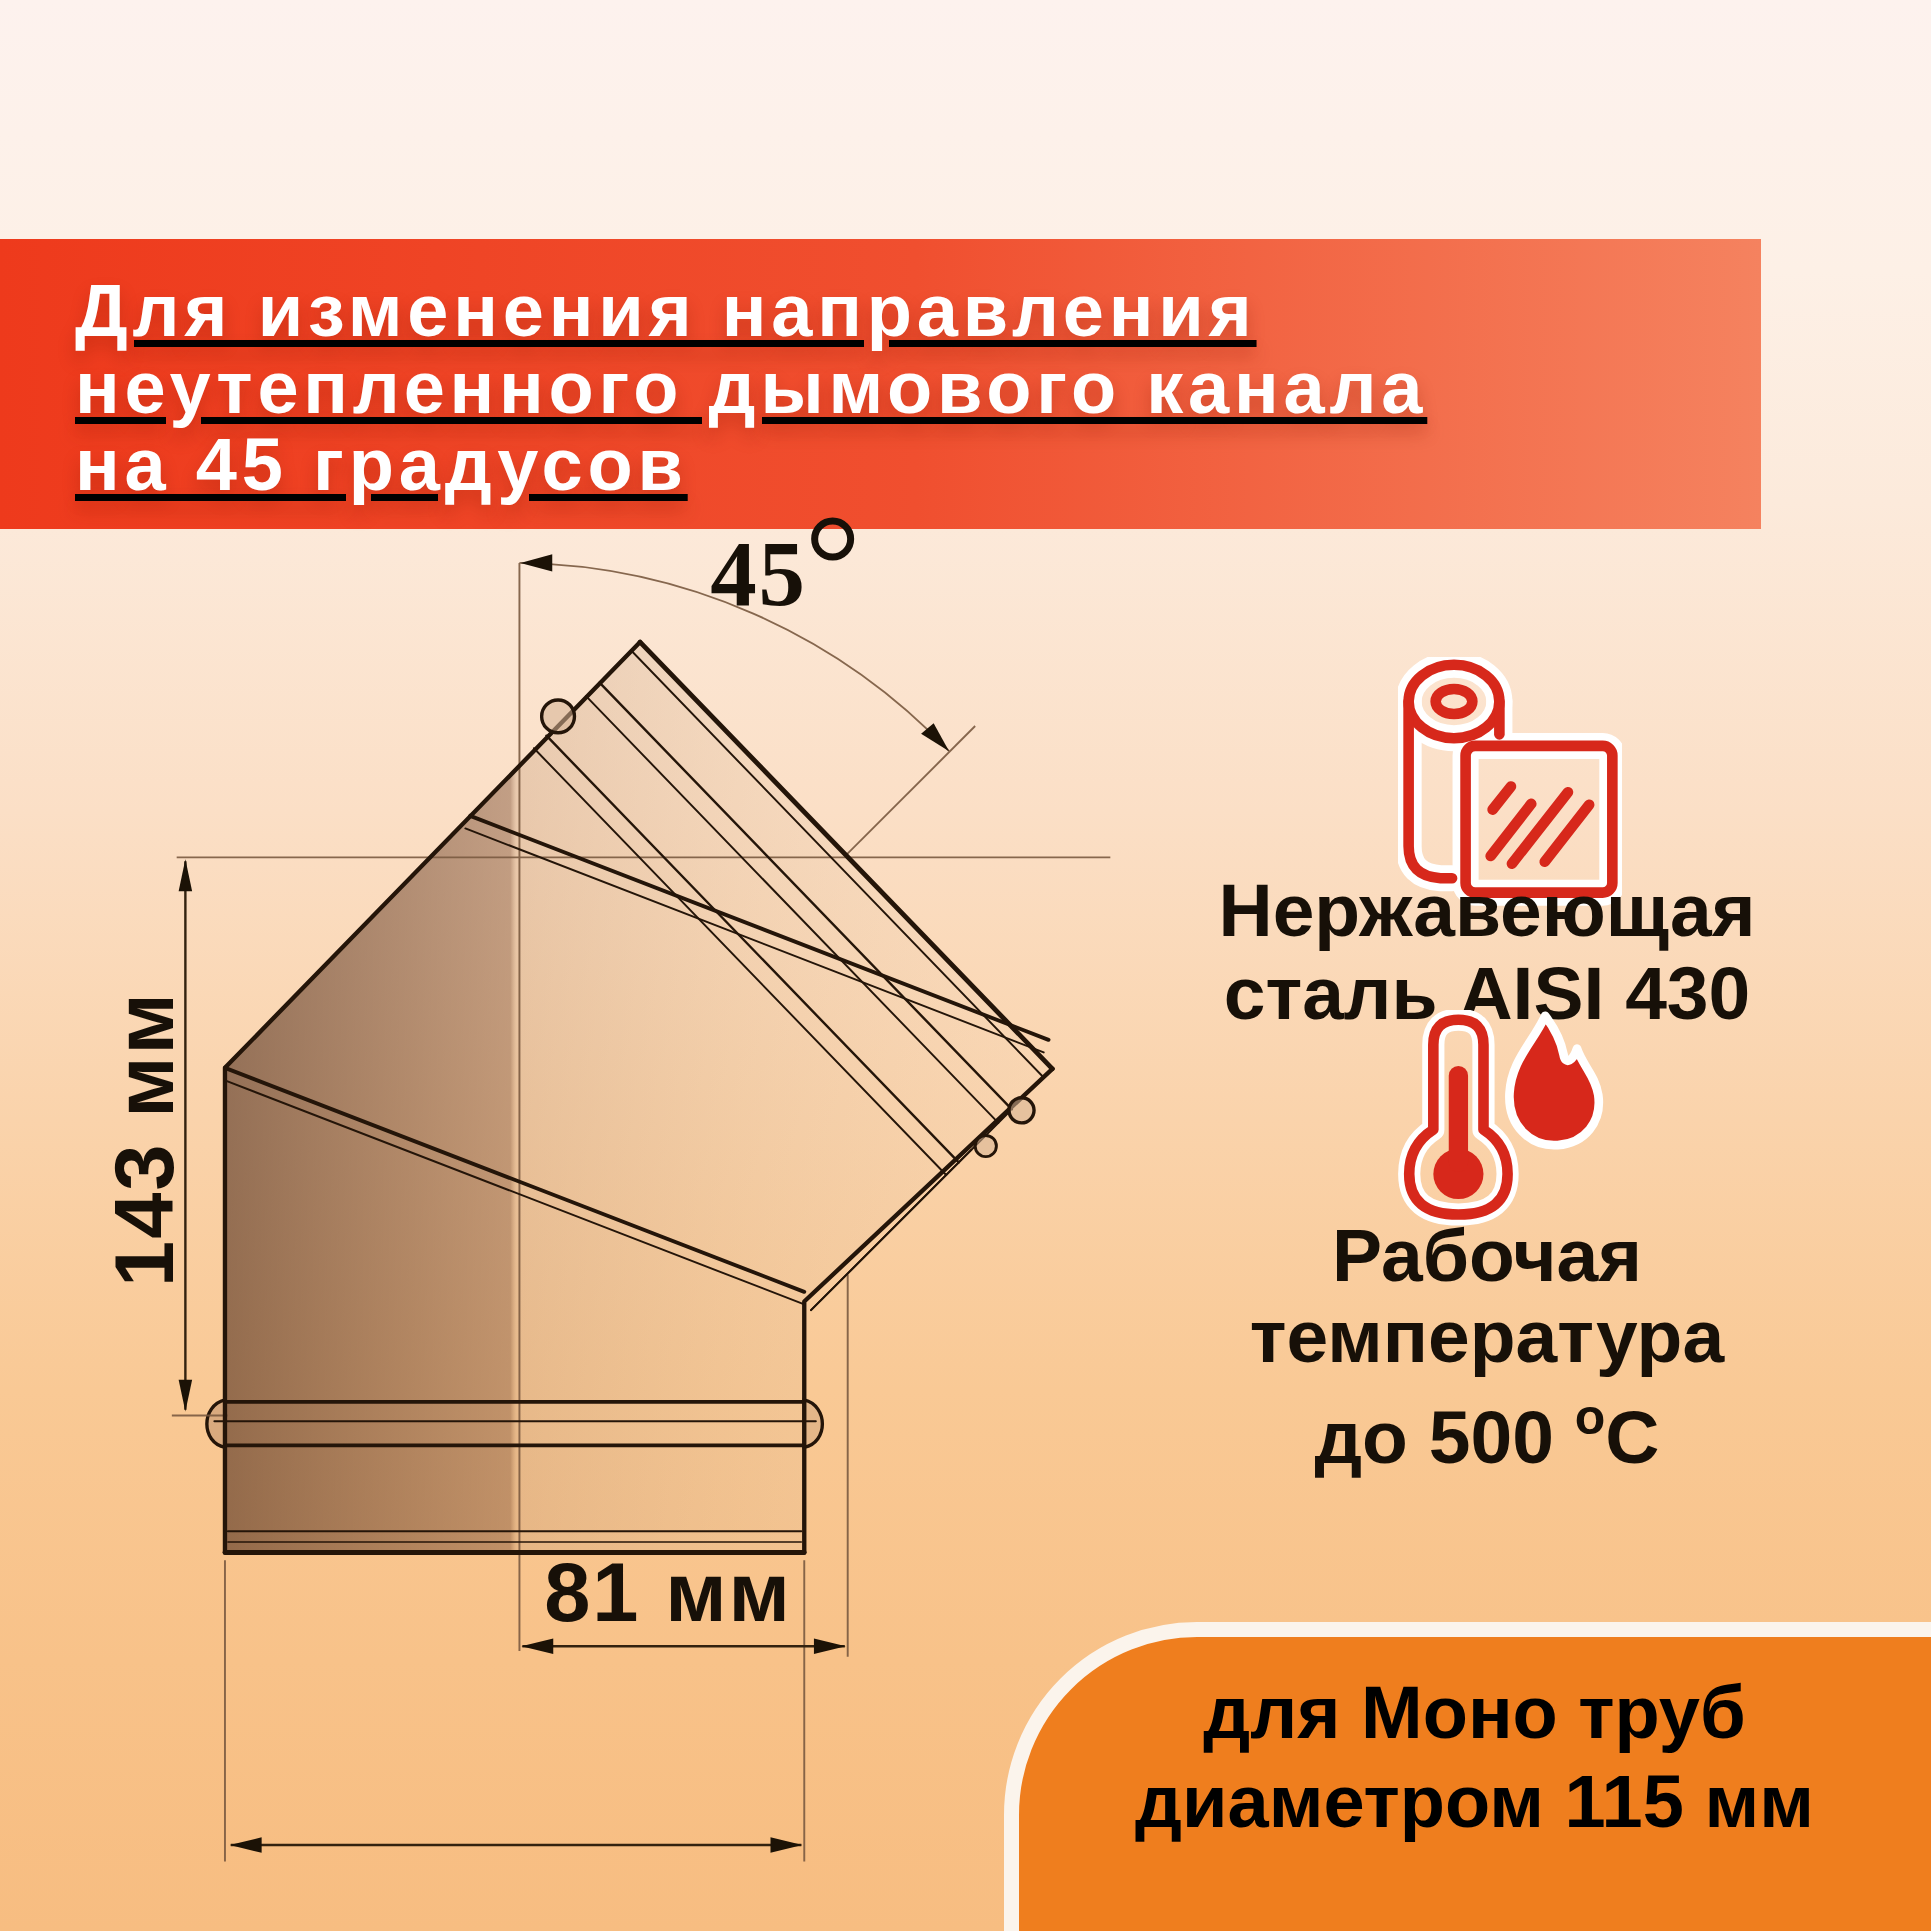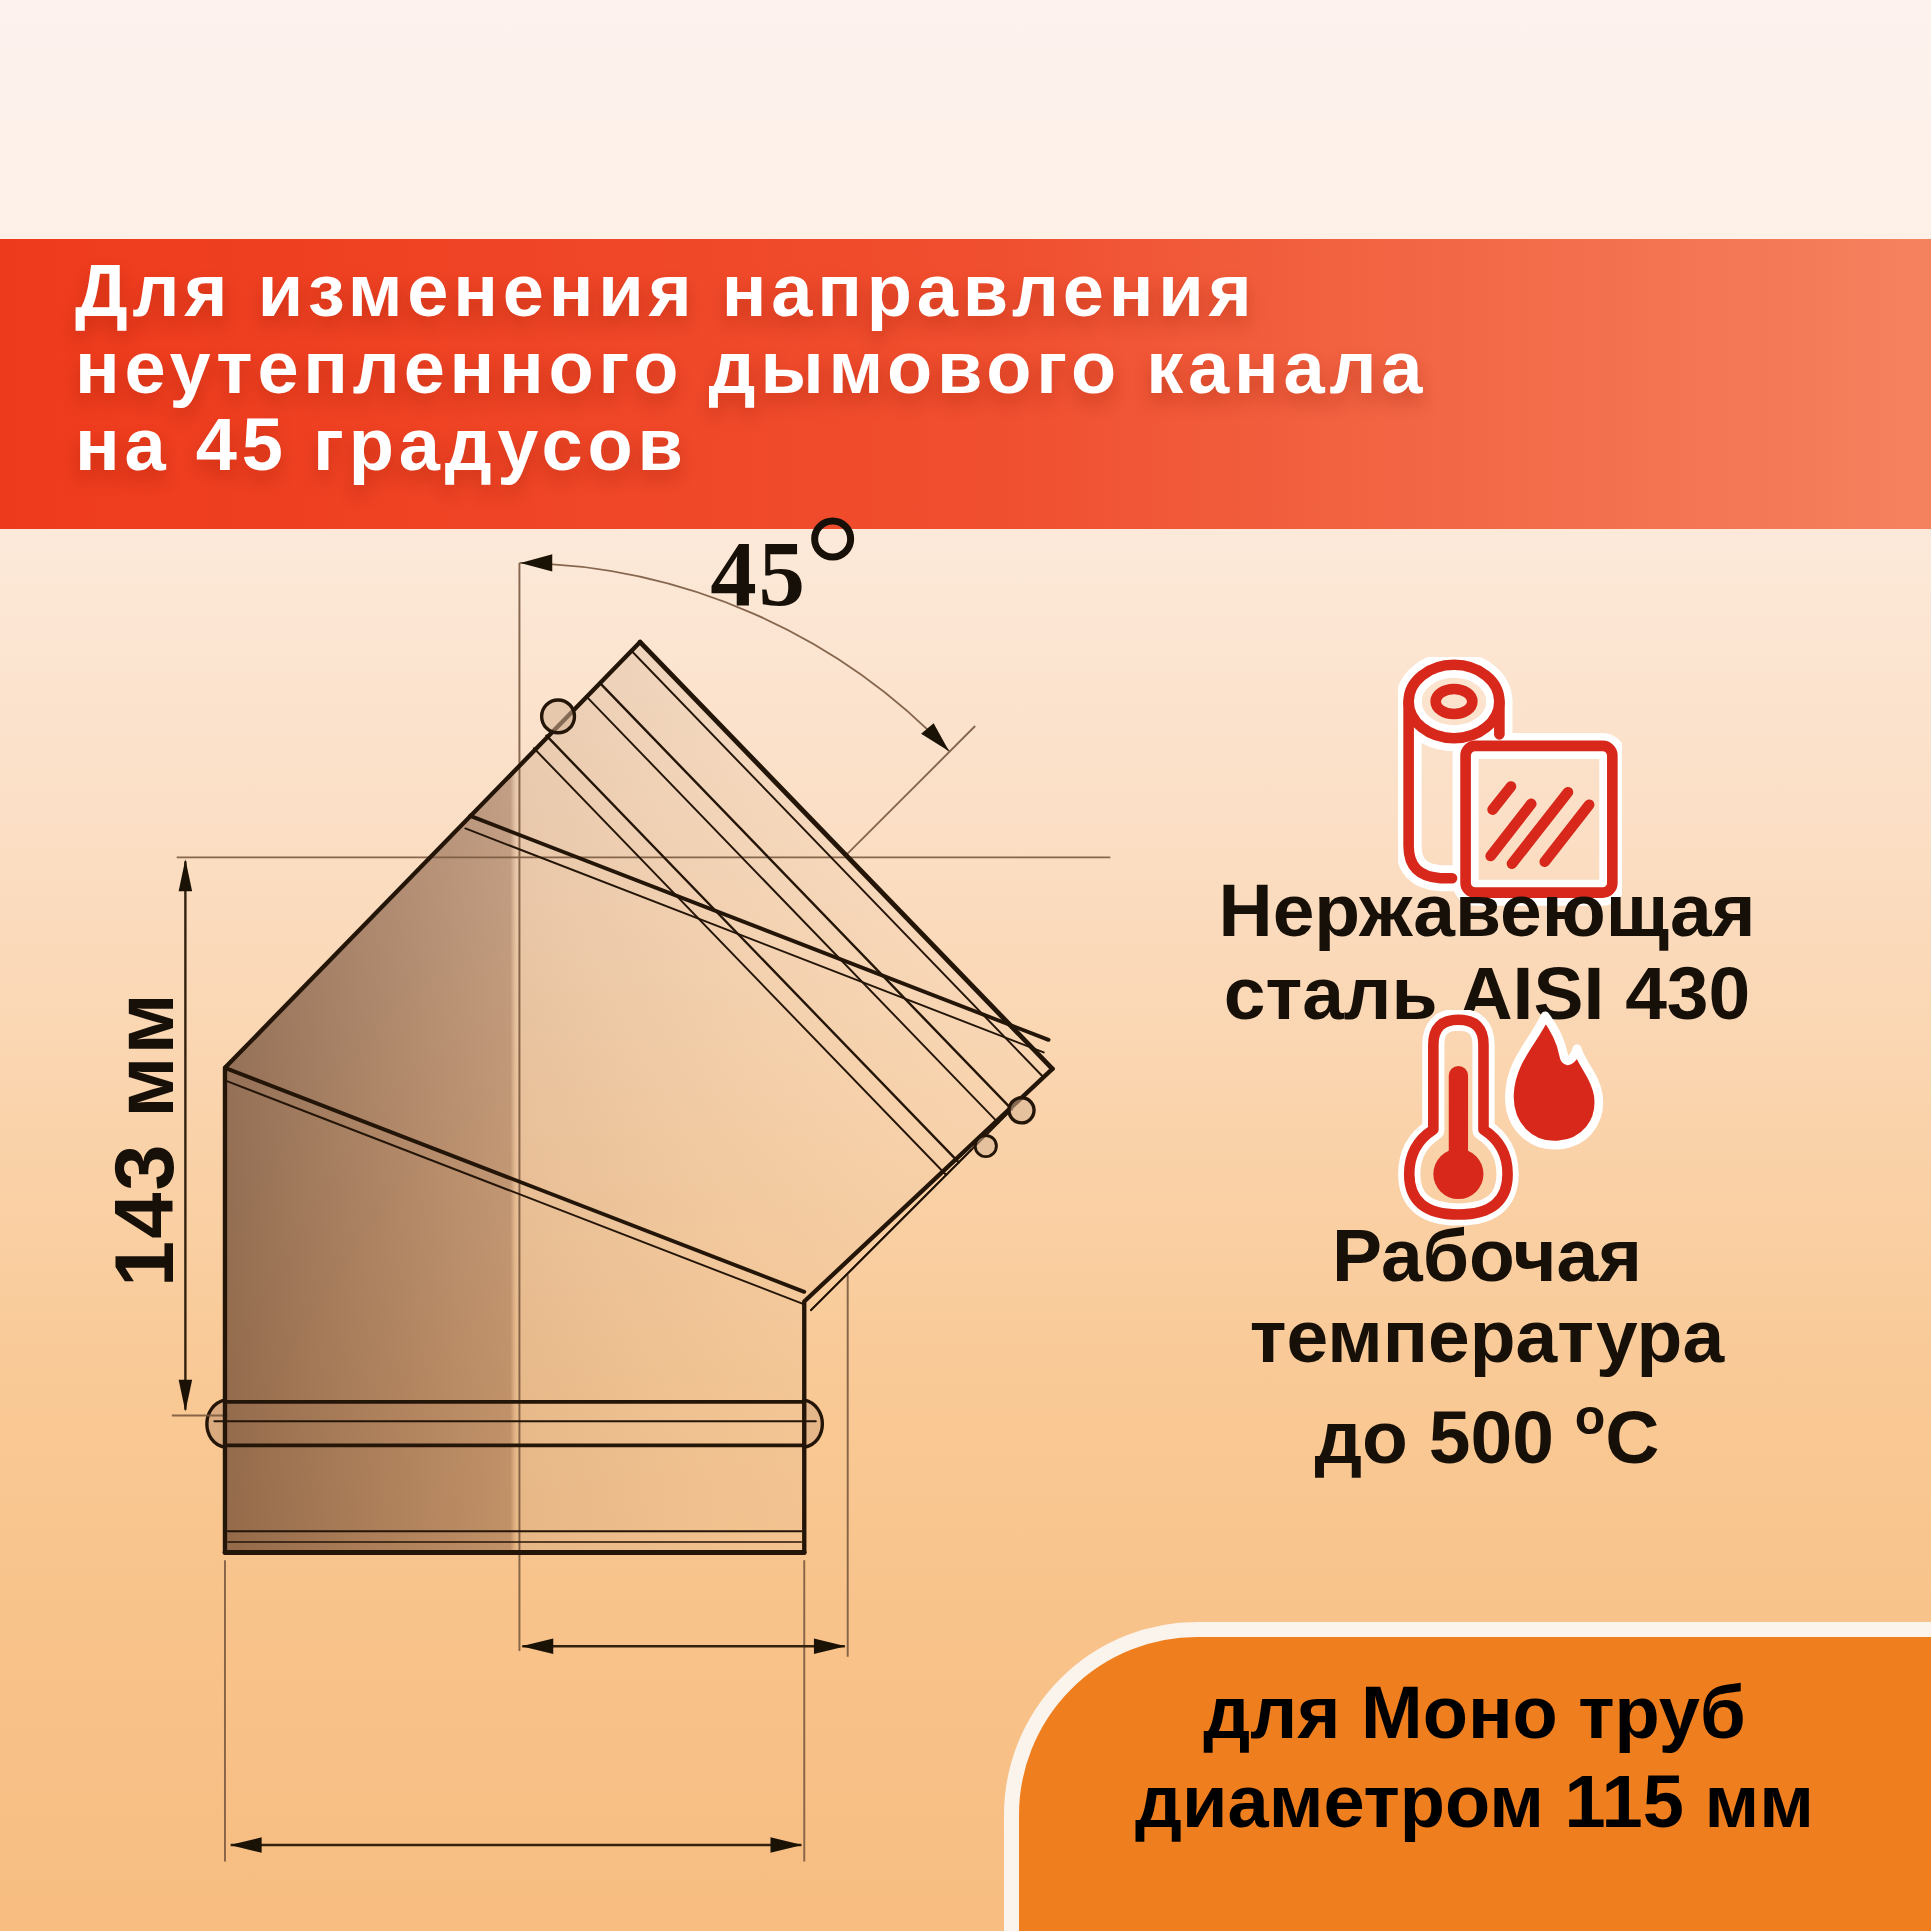--- a/index.html
+++ b/index.html
@@ -3,23 +3,23 @@
 <meta charset="utf-8">
 <style>
   html,body{margin:0;padding:0;background:#e8e8e8;}
   .canvas{
     position:relative;width:1931px;height:1931px;overflow:hidden;
     font-family:"Liberation Sans",sans-serif;
     background:linear-gradient(180deg,#fdf2ee 0%,#fdf0e6 14%,#fceadb 26%,#fbdfc6 42%,#fad3ab 58%,#f9c995 72%,#f8c289 86%,#f7bd81 100%);
   }
   
   .banner{
-    position:absolute;left:0;top:239px;width:1931px;height:290px;
+    position:absolute;left:0;top:239px;width:1761px;height:290px;
     background:linear-gradient(90deg,#ee3a1c 0%,#f04f2f 52%,#f5825f 100%);
-    padding:13px 0 0 75px;box-sizing:border-box;
+    padding:33px 0 0 75px;box-sizing:border-box;text-decoration:underline;
   }
   .banner-line{
     display:block;color:#ffffff;font-size:74px;font-weight:700;
     line-height:77px;letter-spacing:4.8px;
     text-shadow:0 9.7px 17.4px rgba(140,25,0,.32);
     white-space:nowrap;
   }
   
   .drawing{position:absolute;left:0;top:0;width:1931px;height:1931px;}
   
@@ -138,20 +138,21 @@
   <header class="banner">
     <span class="banner-line">Для изменения направления</span>
     <span class="banner-line">неутепленного дымового канала</span>
     <span class="banner-line">на 45 градусов</span>
   </header>
 
   <div class="dim dim-45">
     <span>45</span><span class="degcircle"></span>
   </div>
   <div class="dim dim-143">143 мм</div>
+  <div class="dim dim-81">81 мм</div>
 
   <svg class="feature-icon steel-icon" viewBox="0 0 232 266" xmlns="http://www.w3.org/2000/svg" fill="none" stroke-linecap="round" stroke-linejoin="round">
     <g stroke="#ffffff" stroke-width="27">
       <ellipse cx="58" cy="46" rx="47" ry="38"></ellipse>
       <path d="M 11 46 L 11 196 Q 11 227 44 229 L 56 229"></path>
       <path d="M 105 46 L 105 80"></path>
       <rect x="70" y="92" width="152" height="152" rx="10"></rect>
     </g>
     <g stroke="#d7281b" stroke-width="11">
       <ellipse cx="58" cy="46" rx="47" ry="38"></ellipse>

